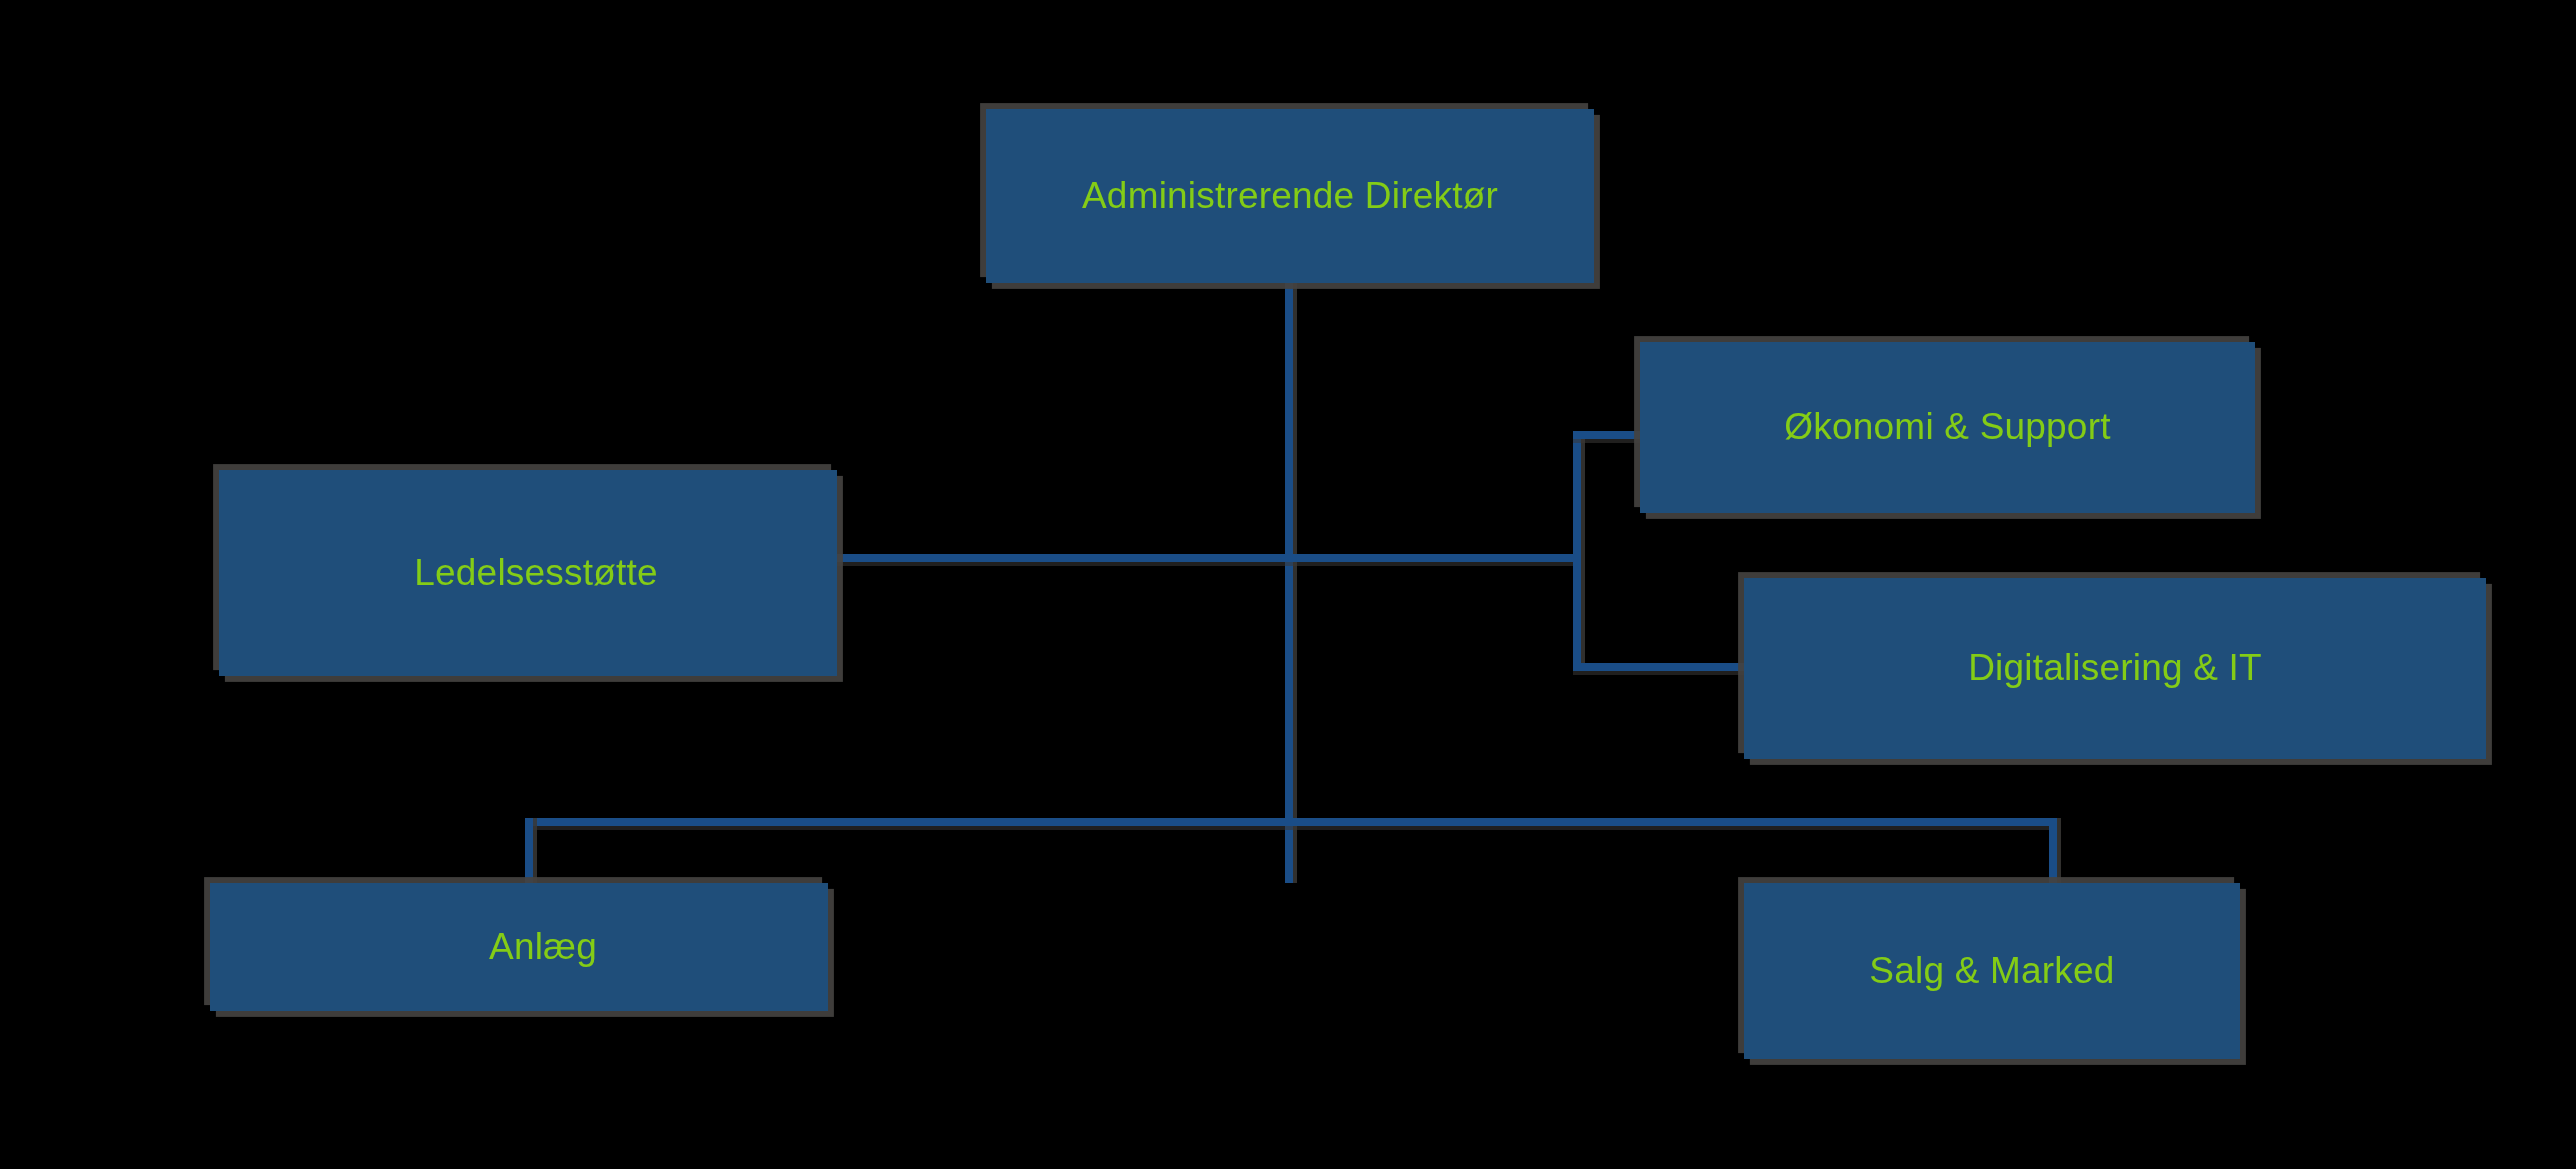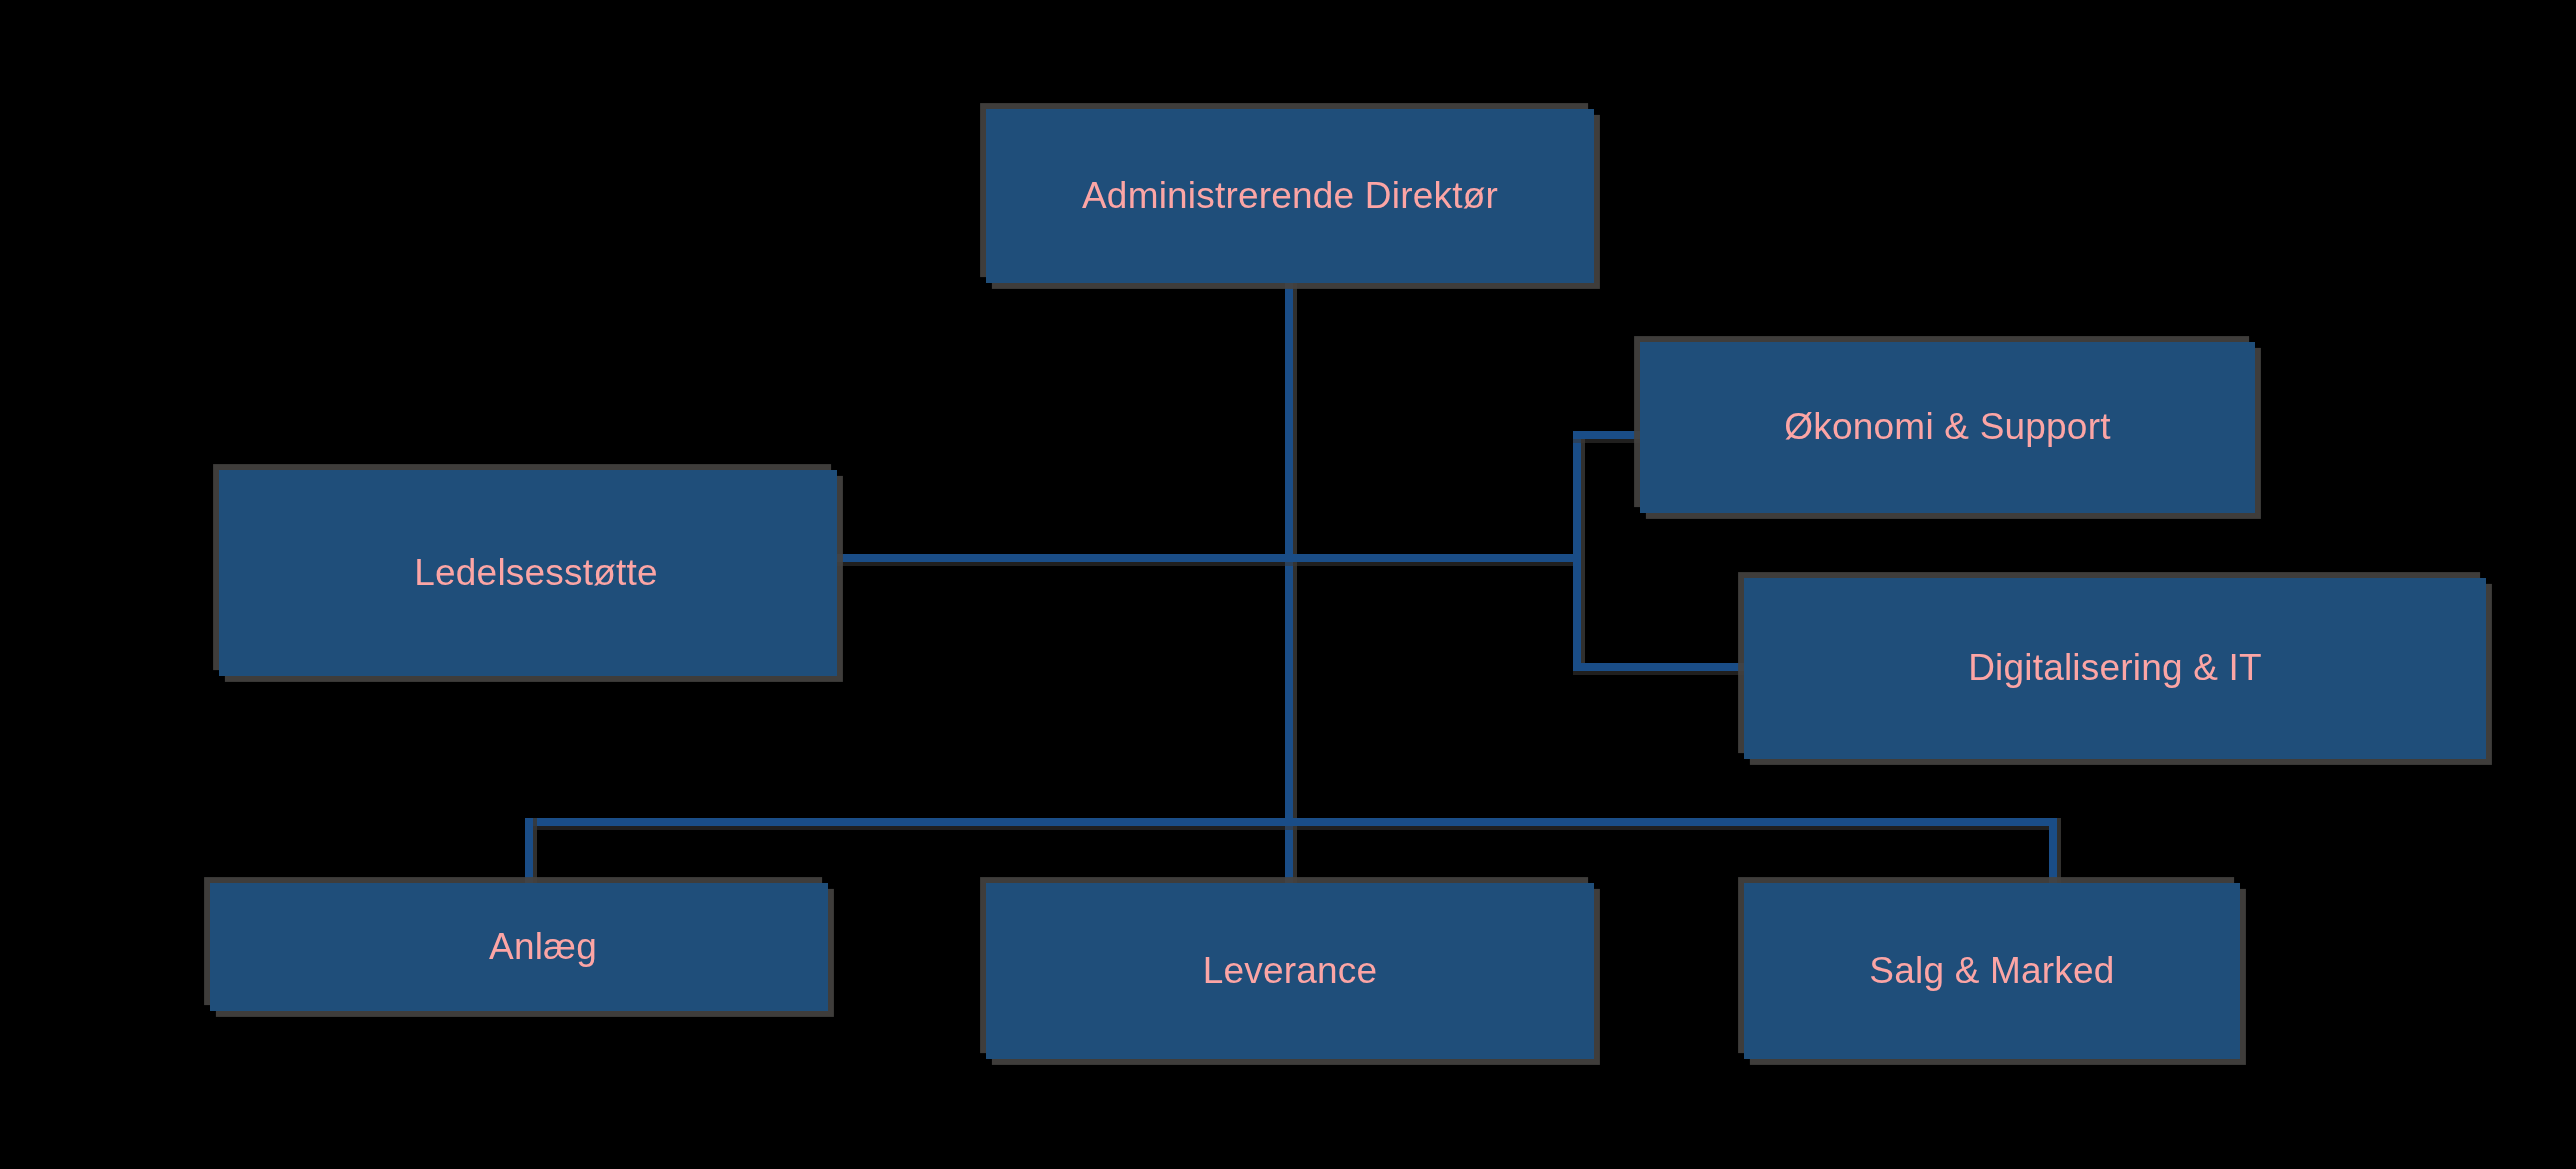--- a/index.html
+++ b/index.html
@@ -22,21 +22,21 @@
     background: #1f4e7a;
     box-shadow: -5.9px -5.9px 0 0 rgba(68,66,64,0.92),
                  5.9px  5.9px 0 0 rgba(68,66,64,0.92);
     display: flex;
     align-items: center;
     justify-content: center;
     box-sizing: border-box;
     z-index: 5;
   }
   .node-label {
-    color: #fca5a5;
+    color: #84cc16;
     font-size: 37px;
     font-weight: 400;
     letter-spacing: 0.2px;
     line-height: 1.1;
     white-space: nowrap;
     text-align: left;
   }
 
   
   .conn {
@@ -96,22 +96,19 @@
   </div>
 
   <div class="node" style="left:1744px; top:578px; width:742px; height:181px;">
     <span class="node-label">Digitalisering &amp; IT</span>
   </div>
 
   <div class="node" style="left:210px; top:883px; width:618px; height:128px;padding-left:48px;">
     <span class="node-label">Anlæg</span>
   </div>
 
-  <div class="node" style="left:986px; top:883px; width:608px; height:176px;">
-    <span class="node-label">Leverance</span>
-  </div>
 
   <div class="node" style="left:1744px; top:883px; width:496px; height:176px;">
     <span class="node-label">Salg &amp; Marked</span>
   </div>
 
 </div>
 
 
 </body></html>

